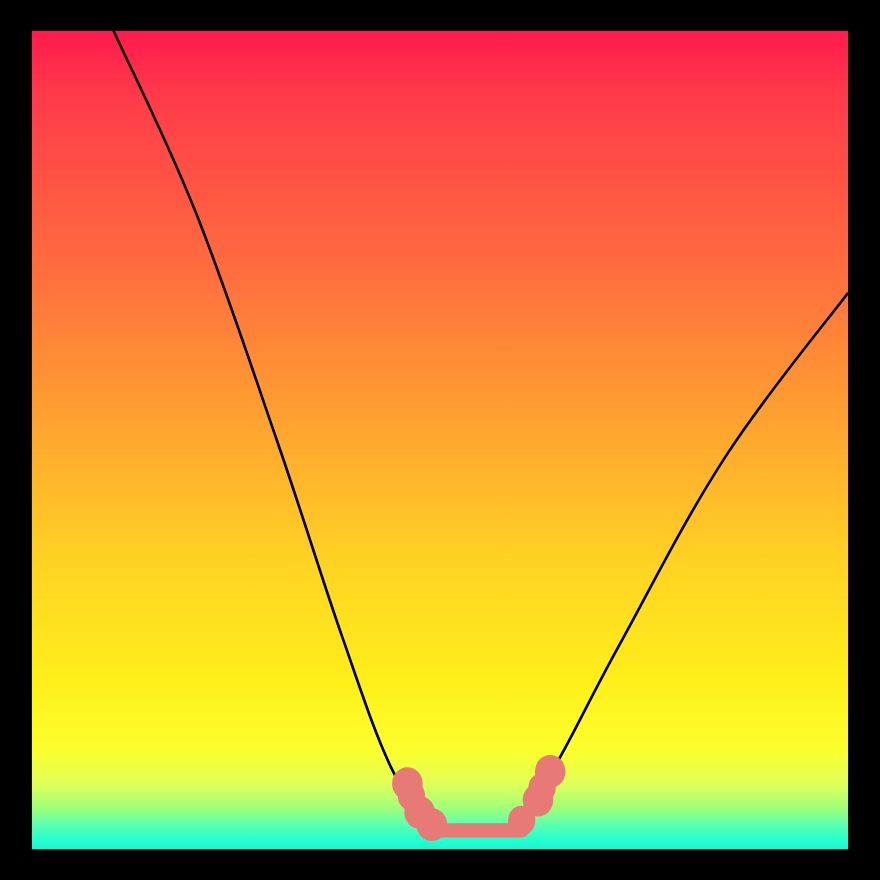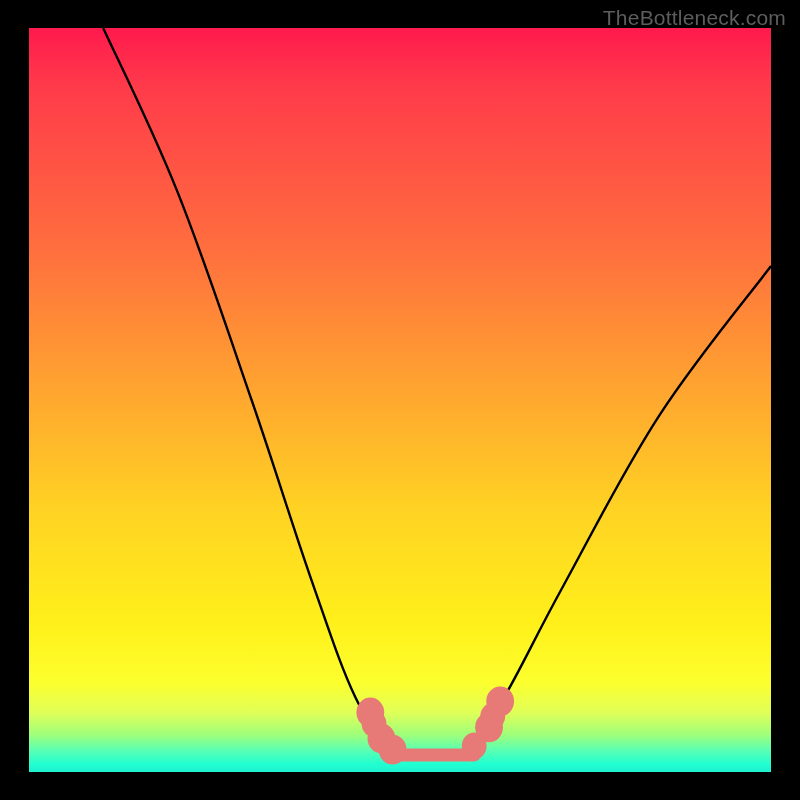--- a/index.html
+++ b/index.html
@@ -88,15 +88,14 @@
           <ellipse cx="363.58" cy="721.68" rx="13.904" ry="14.928" class="dot"></ellipse>
           <ellipse cx="445.2" cy="717.96" rx="12.42" ry="13.440000000000001" class="dot"></ellipse>
           <ellipse cx="460.04" cy="699.36" rx="13.904" ry="14.928" class="dot"></ellipse>
           <ellipse cx="463.75" cy="688.2" rx="12.42" ry="13.440000000000001" class="dot"></ellipse>
           <ellipse cx="471.17" cy="673.3199999999999" rx="13.904" ry="14.928" class="dot"></ellipse>
         </g>
       <path class="bottom-bar" d="M 363.58 726.888 L 445.2 726.888"></path>
     </svg>
   </div>
 
-  <div class="watermark">TheBottleneck.com</div>
 
 </div>
 
 </body></html>

